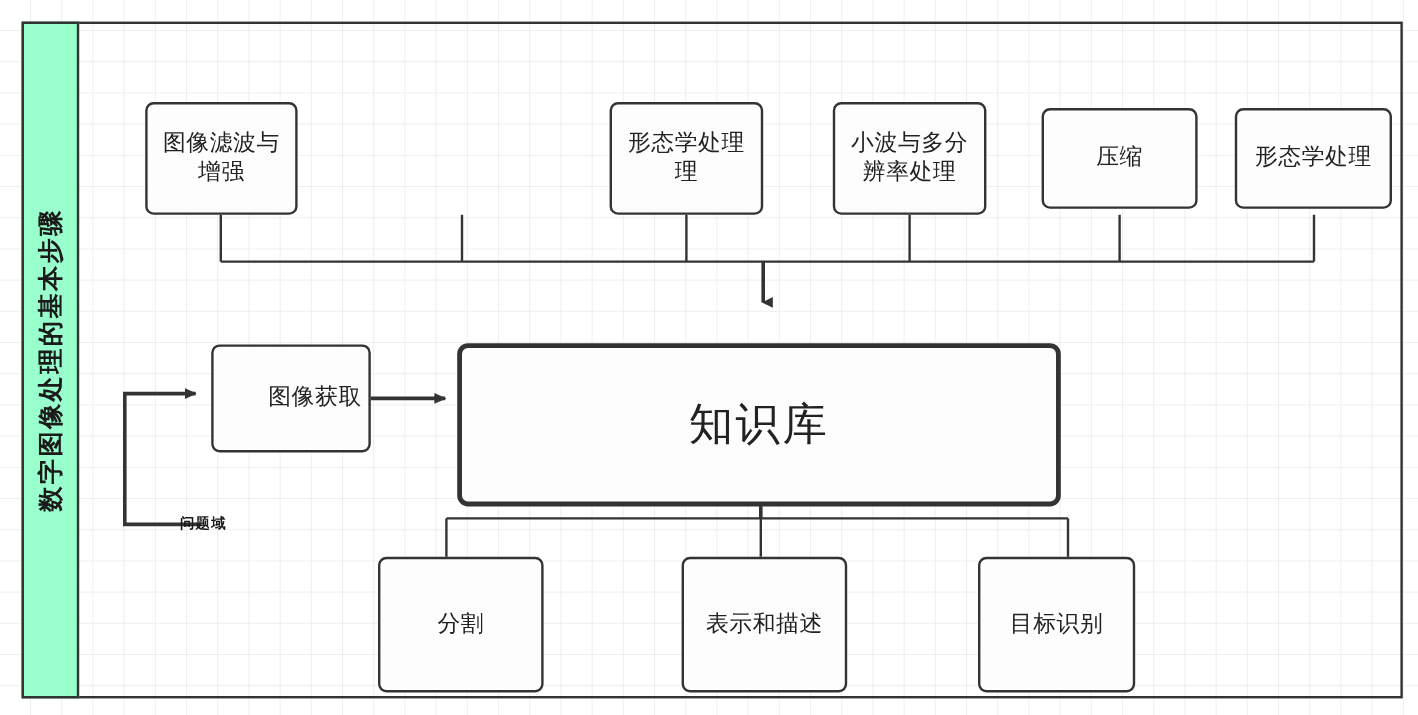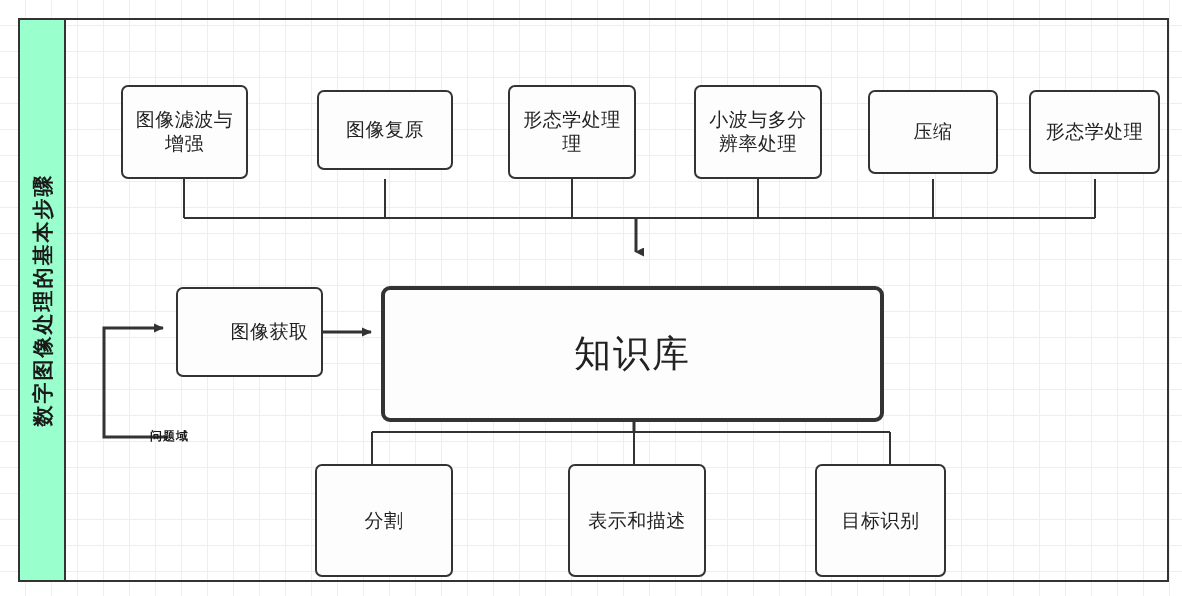--- a/index.html
+++ b/index.html
@@ -138,39 +138,36 @@
 
     <path d="M309,332 L371,332" fill="none" stroke="#333333" stroke-width="3" marker-end="url(#arrow-right)"></path>
 
     <path d="M168,437 L104,437 L104,328 L163,328" fill="none" stroke="#333333" stroke-width="3" marker-end="url(#arrow-right)"></path>
   </svg>
 
   <div class="node" style="left:121px; top:85px; width:127px; height:94px;">
     <span>图像滤波与
 增强</span>
   </div>
-  <div class="node" style="left:317px; top:90px; width:136px; height:80px;">
-    <span>图像复原</span>
-  </div>
   <div class="node" style="left:508px; top:85px; width:128px; height:94px;">
     <span>形态学处理
 理</span>
   </div>
   <div class="node" style="left:694px; top:85px; width:128px; height:94px;">
     <span>小波与多分
 辨率处理</span>
   </div>
   <div class="node" style="left:868px; top:90px; width:130px; height:84px;">
     <span>压缩</span>
   </div>
   <div class="node" style="left:1029px; top:90px; width:131px; height:84px;">
     <span>形态学处理</span>
   </div>
 
-  <div class="node" style="left:176px; top:287px; width:147px; height:90px;padding-left:40px;">
+  <div class="node" style="left:176px; top:287px; width:133px; height:90px;padding-left:40px;">
     <span>图像获取</span>
   </div>
 
   <div class="node thick" style="left:381px; top:261px; width:503px; height:136px;">
     <span>知识库</span>
   </div>
 
   <span class="edge-label" style="left:150px; top:428px;">问题域</span>
 
   <div class="node" style="left:303px; top:464px; width:138px; height:113px;margin-left:12px;">

